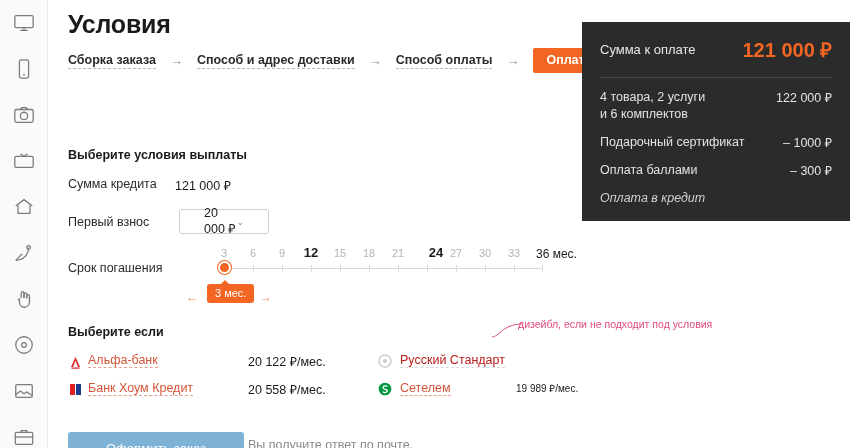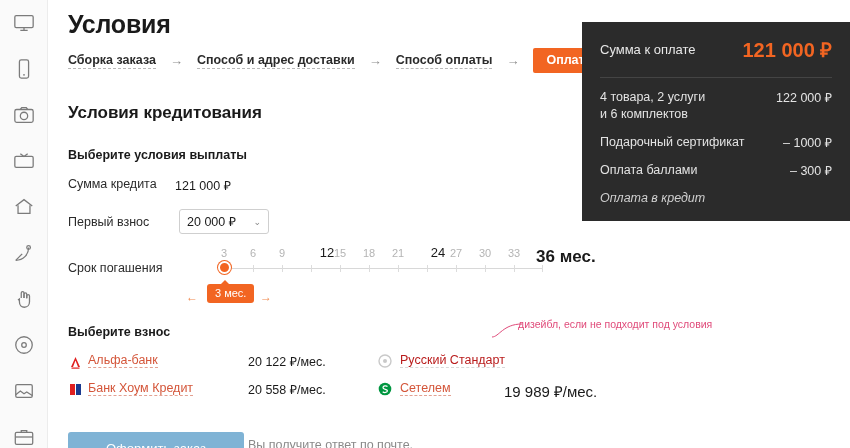--- a/index.html
+++ b/index.html
@@ -79,21 +79,21 @@
   .val-sum   { left: 127px; top: 177px; }
   .lbl-first { left: 20px; top: 215px; }
   .lbl-term  { left: 20px; top: 261px; }
 
   .select {
     position: absolute; left: 131px; top: 209px;
     width: 90px; height: 25px;
     border: 1px solid #cfcfcf; border-radius: 3px;
     background: #fff;
     display: flex; align-items: center; justify-content: space-between;
-    padding: 0 7px;
+    padding: 0 24px;
     font-size: 12.5px; color: #1a1a1a;
   }
   .select .chev { color: #888; font-size: 9px; }
 
   
   .slider-wrap {
     position: absolute; left: 168px; top: 244px;
     width: 340px; height: 50px;
   }
   .slider-track {
@@ -101,22 +101,22 @@
     width: 318px; height: 1px; background: #d8d8d8;
   }
   .slider-tick {
     position: absolute; top: 21px; width: 1px; height: 7px; background: #dcdcdc;
   }
   .slider-num {
     position: absolute; top: 3px;
     font-size: 11px; color: #b4b4b4; transform: translateX(-50%);
     white-space: nowrap;
   }
-  .slider-num.active { color: #1a1a1a; font-weight: normal; font-size: 13px; top: 1px; margin-left: 16px; }
-  .slider-num.tail { color: #1a1a1a; font-size: 17px; font-weight: bold; transform: none; }
+  .slider-num.active { color: #1a1a1a; font-weight: bold; font-size: 13px; top: 1px; }
+  .slider-num.tail { color: #1a1a1a; font-size: 12px; font-weight: normal; transform: none; }
   .slider-handle {
     position: absolute; top: 17px;
     width: 13px; height: 13px; border-radius: 50%;
     background: #f26522; border: 2px solid #fff;
     box-shadow: 0 0 0 1px #f26522;
   }
   .slider-bubble {
     position: absolute; top: 40px;
     background: #f26522; color: #fff;
     font-size: 11px; padding: 3px 8px 4px; border-radius: 3px;
@@ -283,21 +283,20 @@
     <div class="steps">
       <a class="step-link">Сборка заказа</a>
       <span class="step-arrow">→</span>
       <a class="step-link">Способ и адрес доставки</a>
       <span class="step-arrow">→</span>
       <a class="step-link">Способ оплаты</a>
       <span class="step-arrow">→</span>
       <span class="step-current">Оплата</span>
     </div>
 
-    <div class="h-credit">Условия кредитования</div>
     <div class="h-terms">Выберите условия выплаты</div>
 
     <div class="row-label lbl-sum">Сумма кредита</div>
     <div class="row-value val-sum">121 000 ₽</div>
 
     <div class="row-label lbl-first">Первый взнос</div>
     <div class="select">
       <span>20 000 ₽</span>
       <span class="chev">⌄</span>
     </div>
@@ -320,33 +319,33 @@
       <div class="slider-tick" style="left:298px"></div>
       <div class="slider-tick" style="left:326px"></div>
 
       <div class="slider-num" style="left:8px">3</div>
       <div class="slider-num" style="left:37px">6</div>
       <div class="slider-num" style="left:66px">9</div>
       <div class="slider-num active" style="left:95px">12</div>
       <div class="slider-num" style="left:124px">15</div>
       <div class="slider-num" style="left:153px">18</div>
       <div class="slider-num" style="left:182px">21</div>
-      <div class="slider-num active" style="left:206px">24</div>
+      <div class="slider-num active" style="left:220px">24</div>
       <div class="slider-num" style="left:240px">27</div>
       <div class="slider-num" style="left:269px">30</div>
       <div class="slider-num" style="left:298px">33</div>
       <div class="slider-num tail" style="left:320px">36 мес.</div>
 
       <div class="slider-handle" style="left:2px"></div>
       <div class="slider-bubble" style="left:-9px">3 мес.</div>
       <div class="bubble-arrow-l" style="left:-30px">←</div>
       <div class="bubble-arrow-r" style="left:44px">→</div>
     </div>
 
-    <div class="h-bank">Выберите взнос</div>
+    <div class="h-bank">Выберите если</div>
 
     <svg class="annot-line" width="32" height="16" viewBox="0 0 32 16" fill="none">
       <path d="M1 15 C 8 15, 12 2, 31 2" stroke="#e04b7a" stroke-width="1"></path>
     </svg>
     <div class="annot">дизейбл, если не подходит под условия</div>
 
     <div class="bank-logo" style="left:20px; top:355px">
       <svg width="13" height="13" viewBox="0 0 13 13">
           <path d="M6.5 1 L11 11 H9 L6.5 4.5 L4 11 H2 Z" fill="#e02020"></path>
           <rect x="2.5" y="11.5" width="8" height="1.2" fill="#e02020"></rect>
@@ -380,21 +379,21 @@
 
     <div class="bank-logo" style="left:330px; top:382px">
       <svg width="14" height="14" viewBox="0 0 14 14">
           <circle cx="7" cy="7" r="6.3" fill="#009640"></circle>
           <path d="M9.5 4.5 C8 3.3 5 3.8 5 5.7 c0 2 4.4 1.3 4.4 3.1 0 1.9-3.2 2.2-4.7 1" fill="none" stroke="#fff" stroke-width="1.3"></path>
         </svg>
     </div>
     <div class="bank-row" style="left:352px; top:381px">
       <span class="bank-name">Сетелем</span>
     </div>
-    <div class="bank-price" style="left:456px; top:381px; font-size:15px">19 989 ₽/мес.</div>
+    <div class="bank-price" style="left:468px; top:381px; font-size:10px">19 989 ₽/мес.</div>
 
     <div class="submit-btn">Оформить заказ</div>
     <div class="submit-note">Вы получите ответ по почте.</div>
 
     <div class="summary">
       <div class="sum-top">
         <span class="lbl">Сумма к оплате</span>
         <span class="val">121 000 ₽</span>
       </div>
 

